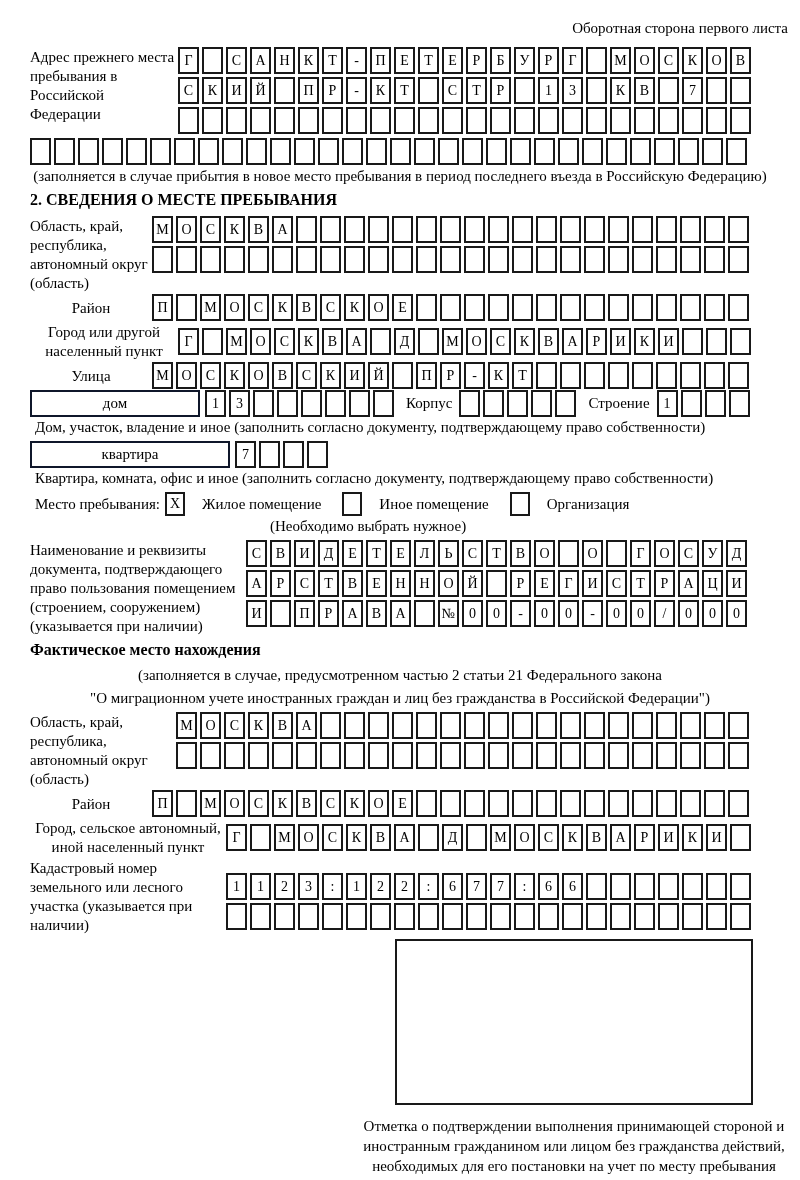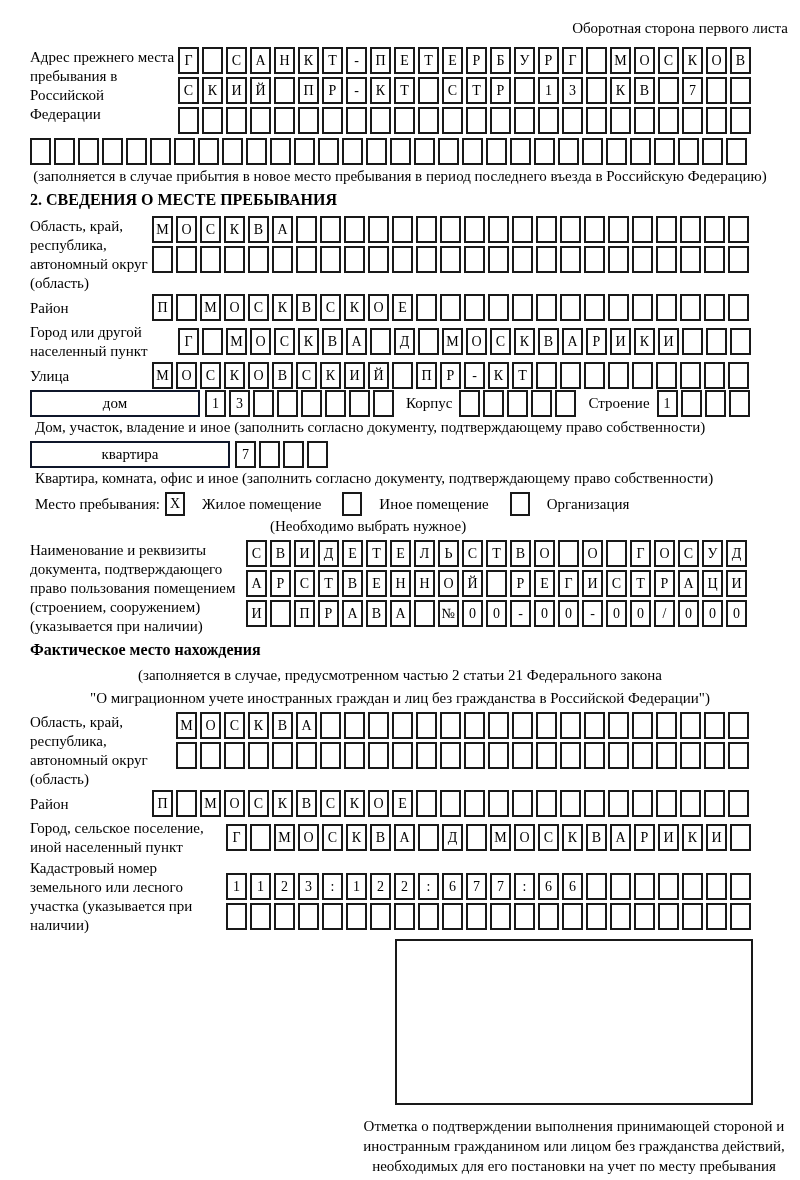--- a/index.html
+++ b/index.html
@@ -12,21 +12,21 @@
     background:#ffffff;
     color:#000;
     font-family:"Liberation Serif", serif;
     font-size:15px;
     border-radius:24px;
   }
   .hdr { text-align:right; padding-right:12px; margin-bottom:10px; }
 
   .row { display:flex; margin-bottom:1px; }
   .align-top { align-items:flex-start; }
-  .align-center { align-items:center; }
+  .align-center { align-items:center;text-align:center; }
 
   .lbl { line-height:19px; padding-top:1px; }
   .lw122 { flex:0 0 122px; }
   .lw146 { flex:0 0 146px; }
   .lw148 { flex:0 0 148px; }
   .lw196 { flex:0 0 196px; }
   .lw216 { flex:0 0 216px; }
 
   .cells { display:flex; }
   .mb3 { margin-bottom:3px; }
@@ -575,21 +575,21 @@
         <div class="cell"></div>
         <div class="cell"></div>
         <div class="cell"></div>
         <div class="cell"></div>
         <div class="cell"></div>
         <div class="cell"></div>
       </div>
   </div>
 
   <div class="row align-center">
-    <div class="lbl lw196">Город, сельское поселение, иной населенный пункт</div>
+    <div class="lbl lw196">Город, сельское автономный, иной населенный пункт</div>
     <div class="cells">
         <div class="cell">Г</div>
         <div class="cell"></div>
         <div class="cell">М</div>
         <div class="cell">О</div>
         <div class="cell">С</div>
         <div class="cell">К</div>
         <div class="cell">В</div>
         <div class="cell">А</div>
         <div class="cell"></div>

